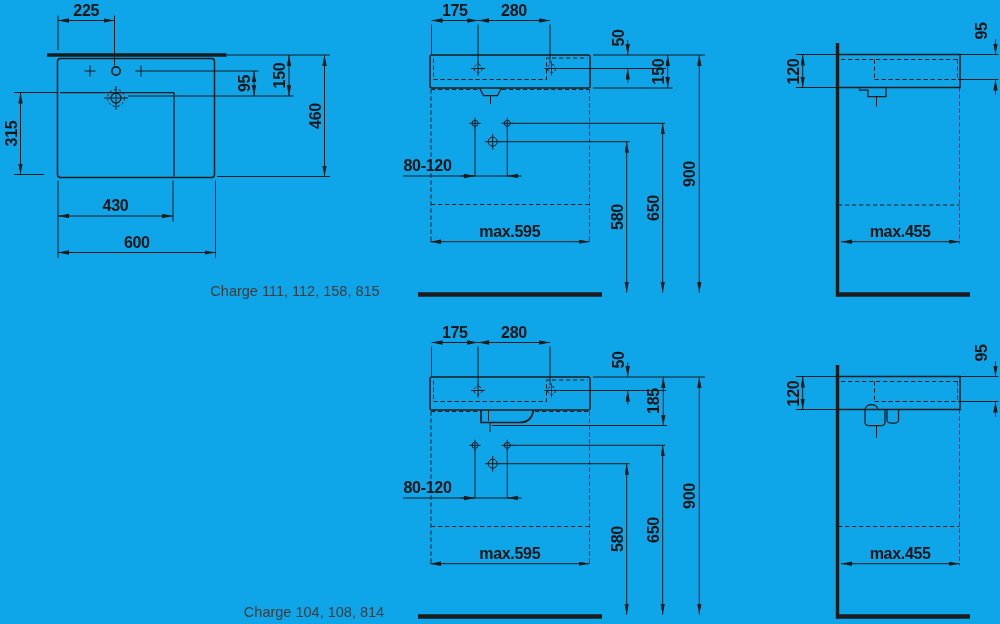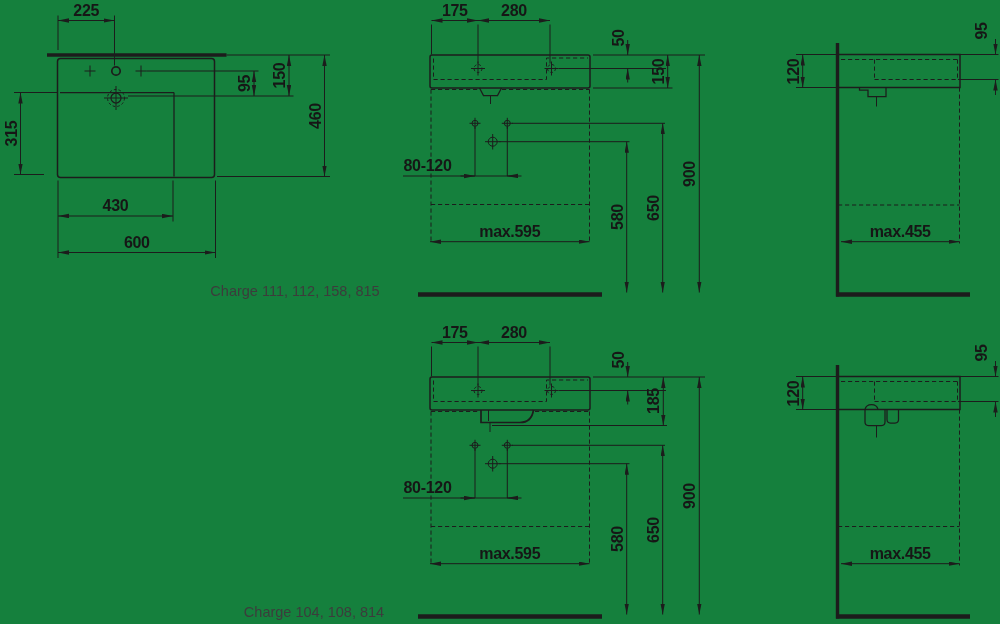--- a/index.html
+++ b/index.html
@@ -1,16 +1,16 @@
 <!DOCTYPE html>
 <html><head>
 <meta charset="utf-8">
 <style>
   html,body{margin:0;padding:0;background:#ffffff;}
-  .sheet{width:1000px;height:624px;background:#15803d;position:relative;overflow:hidden;}
+  .sheet{width:1000px;height:624px;background:#0ea5e9;position:relative;overflow:hidden;}
   svg line, svg rect, svg circle, svg path{stroke:#1c1c1c;fill:none;stroke-linecap:butt;}
   .w1{stroke-width:1px;}
   .w12{stroke-width:1.25px;}
   .w14{stroke-width:1.5px;}
   .w16{stroke-width:1.7px;}
   .thick{stroke-width:3.4px;}
   .floor{stroke-width:4.4px;}
   .dash{stroke-dasharray:4.2 2.8;stroke-width:1px;}
   .dashc{stroke-dasharray:2.6 2.1;stroke-width:1px;}
   .mk{fill:#1c1c1c !important;stroke:none !important;}

